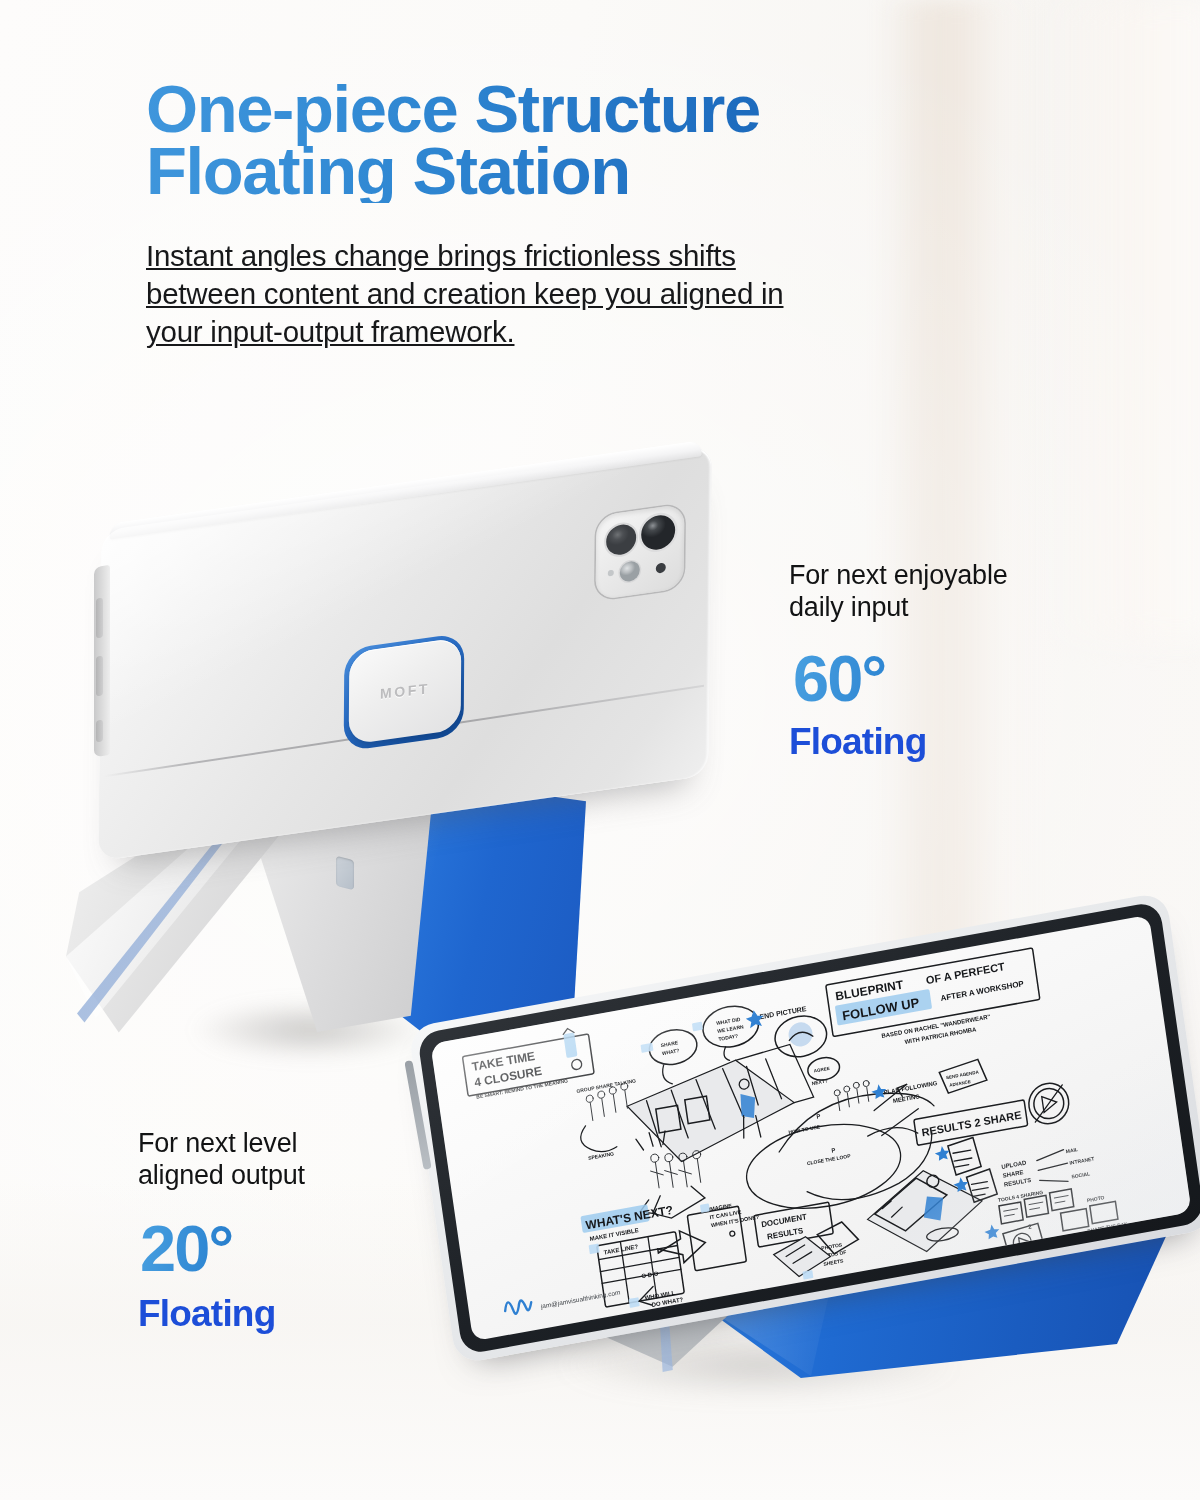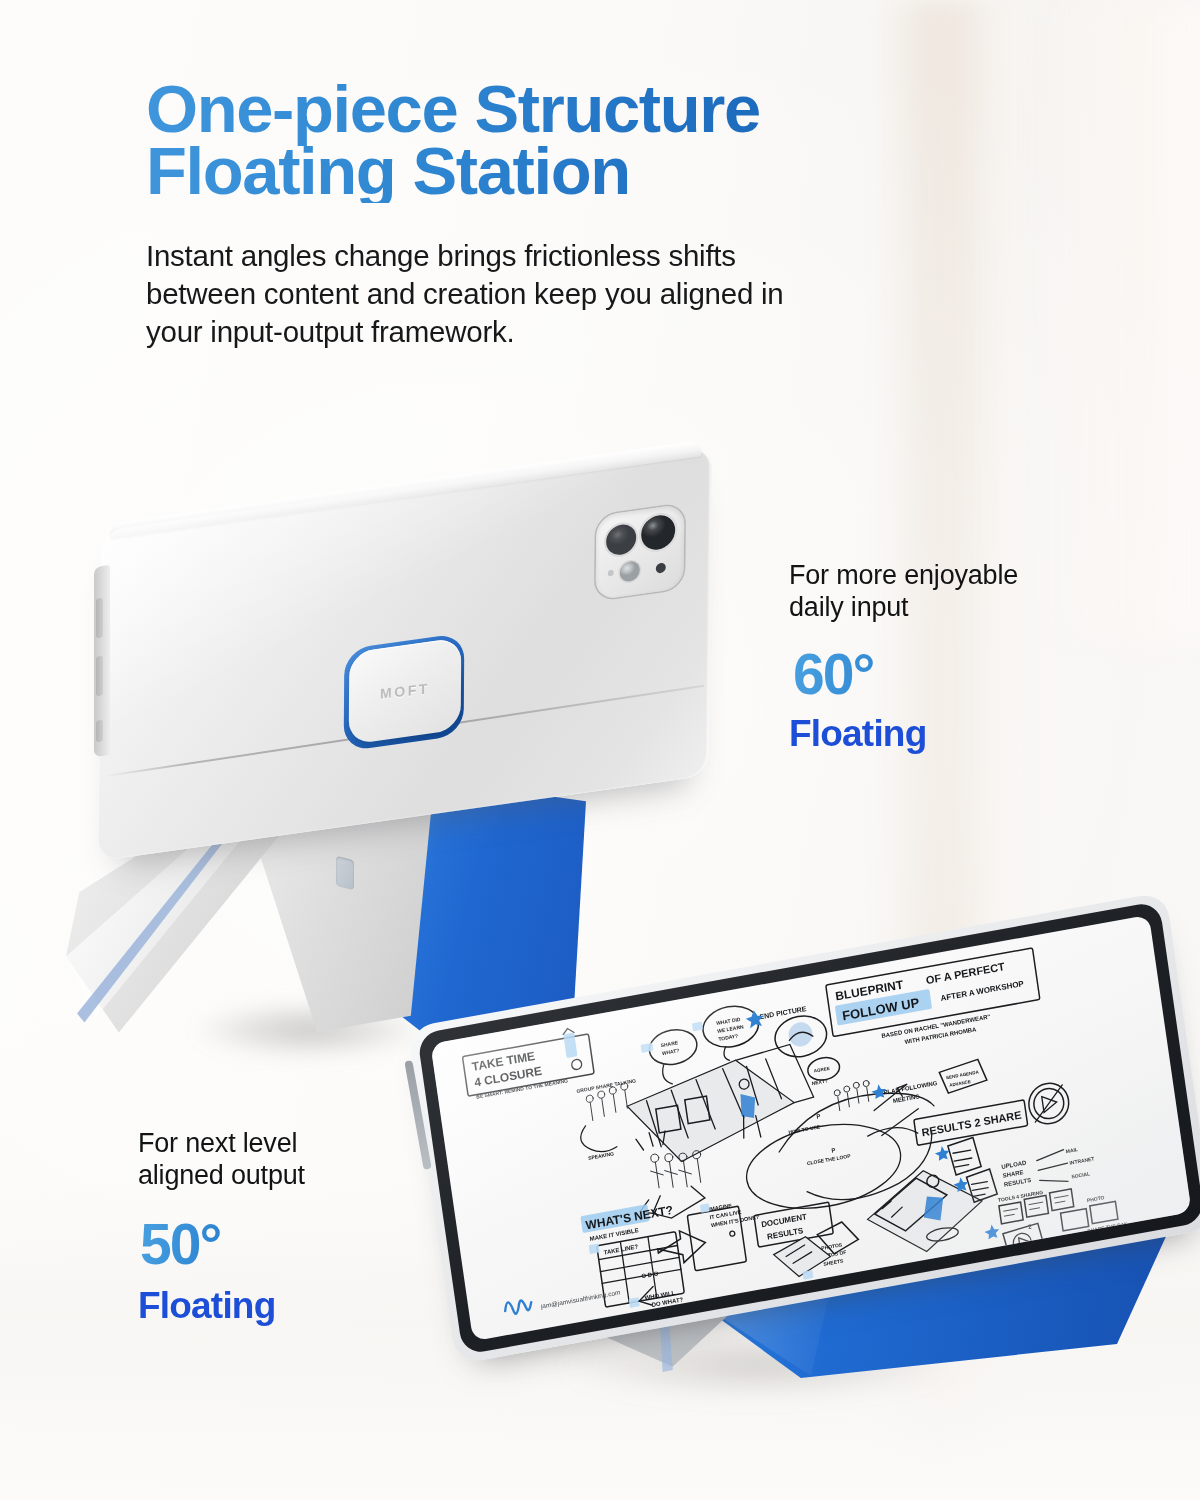--- a/index.html
+++ b/index.html
@@ -45,31 +45,31 @@
   
   .hero{ position:absolute; left:146px; top:78px; width:900px; z-index:40; }
   .hero h1{
     font-size:67px; line-height:.93; font-weight:bold; letter-spacing:-1.4px;
     background:linear-gradient(96deg,#3f96dc 0%,#2f87d2 30%,#1f6ec0 62%,#1157a9 100%);
     -webkit-background-clip:text; background-clip:text; color:transparent;
     white-space:pre-line;
   }
   .hero p{
     margin-top:34px; font-size:29.5px; line-height:1.30; color:#17181a;
-    letter-spacing:-.25px; max-width:925px; white-space:pre-line;
+    letter-spacing:-.25px; max-width:925px; white-space:pre-line;text-decoration:underline;
   }
 
   
   .callout{ position:absolute; z-index:45; }
   .callout .lead{
     font-size:27px; line-height:1.18; color:#121314; letter-spacing:-.2px;
     white-space:pre-line;
   }
   .callout .angle{
-    font-size:57px; font-weight:bold; line-height:1; letter-spacing:-2px;
+    font-size:65px; font-weight:bold; line-height:1; letter-spacing:-2px;
     background:linear-gradient(100deg,#49a0e0 0%,#2f87d3 42%,#1b6cbd 78%,#155ead 100%);
     -webkit-background-clip:text; background-clip:text; color:transparent;
   }
   .callout .float{
     font-size:37px; font-weight:bold; color:#1d4ed8; letter-spacing:-.8px;
   }
   #callout-60{ left:789px; top:560px; }
   #callout-60 .angle{ margin-top:22px; margin-left:4px; }
   #callout-60 .float{ margin-top:10px; }
   #callout-30{ left:138px; top:1128px; }
@@ -596,24 +596,24 @@
         </g>
 
       </svg>
       <div class="d30-glare"></div>
     </div>
   </div>
   <div class="d30-sidebtns"></div>
 </div>
 
 <div class="callout" id="callout-60">
-  <div class="lead">For more enjoyable
+  <div class="lead">For next enjoyable
 daily input</div>
   <div class="angle">60°</div>
   <div class="float">Floating</div>
 </div>
 
 <div class="callout" id="callout-30">
   <div class="lead">For next level
 aligned output</div>
-  <div class="angle">50°</div>
+  <div class="angle">20°</div>
   <div class="float">Floating</div>
 </div>
 
 </body></html>

